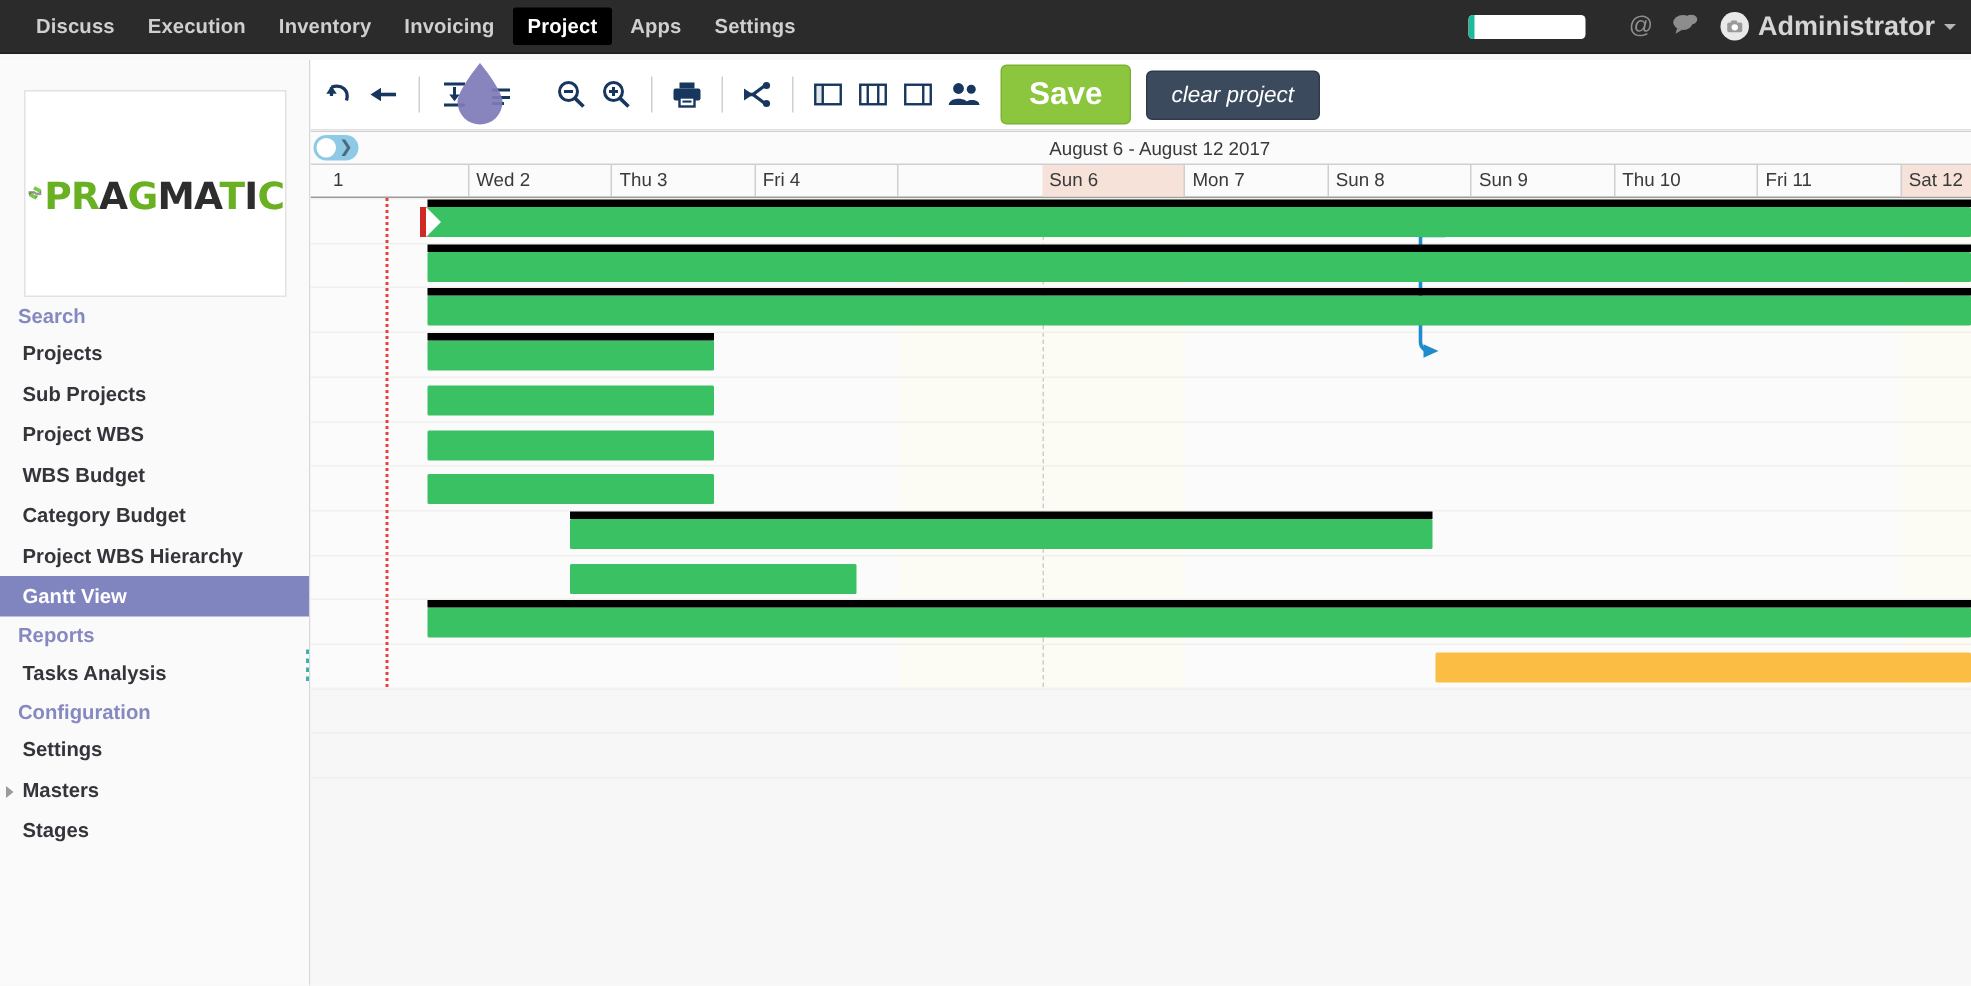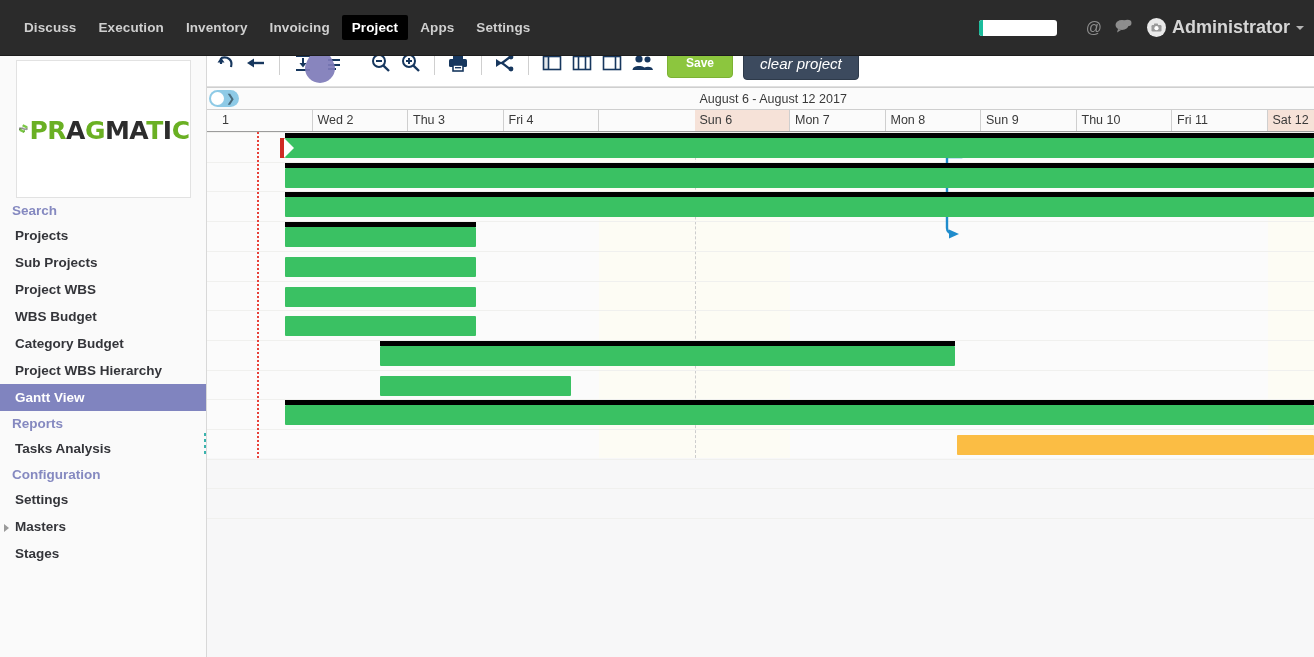--- a/index.html
+++ b/index.html
@@ -6,21 +6,21 @@
   html, body {
     margin: 0; padding: 0;
     width: 1314px; height: 657px;
     overflow: hidden;
     font-family: "Liberation Sans", sans-serif;
     background: #f7f7f8;
   }
 
   
   #topbar {
-    position: absolute; left: 0; top: 0; width: 1314px; height: 56px;
+    position: absolute; left: 0; top: 0; width: 1314px; height: 36px;
     background: #2b2b2b;
     display: flex; align-items: center;
     border-bottom: 1px solid #1d1d1d;
     z-index: 50;
   }
   .nav-item {
     color: #cfcfcf; font-size: 13.5px; font-weight: bold;
     padding: 5px 10px; margin: 0 1px; cursor: pointer;
     white-space: nowrap; letter-spacing: .1px;
   }
@@ -100,21 +100,21 @@
     background: #ffffff; border-bottom: 1px solid #e0e0e0;
     display: flex; align-items: center; padding-left: 4px;
     z-index: 20;
   }
   .tb-btn {
     width: 30px; height: 34px; display: flex; align-items: center; justify-content: center;
     cursor: pointer;
   }
   .tb-sep { width: 1px; height: 24px; background: #cfcfcf; margin: 0 8px; }
   #btn-save {
-    background: #8cc63e; color: #ffffff; font-weight: bold; font-size: 12px;
+    background: #8cc63e; color: #ffffff; font-weight: bold; font-size: 21px;
     border: 1px solid #7cb233; border-radius: 4px;
     padding: 7px 18px; margin-left: 10px; cursor: pointer;
   }
   #btn-clear {
     background: #3c4a5e; color: #ffffff; font-style: italic; font-size: 15px;
     border: 1px solid #2e3a4a; border-radius: 4px;
     padding: 7px 16px; margin-left: 10px; cursor: pointer;
   }
   #drop-cursor {
     position: absolute; left: 302px; top: 40px; width: 36px; height: 44px;
@@ -380,21 +380,21 @@
         <div class="wk-cell" style="left: 487.5px; width: 668.5px;">August 6 - August 12 2017</div>
       </div>
     <div id="scale-row-2">
         <div class="day-cell" style="left: 10px; width: 95.5px;">1</div>
         <div class="day-cell" style="left: 105.5px; width: 95.5px;">Wed 2</div>
         <div class="day-cell" style="left: 201px; width: 95.5px;">Thu 3</div>
         <div class="day-cell" style="left: 296.5px; width: 95.5px;">Fri 4</div>
         <div class="day-cell wknd" style="left: 392px; width: 95.5px; margin-top: 48px;">Sat 5</div>
         <div class="day-cell wknd" style="left: 487.5px; width: 95.5px;">Sun 6</div>
         <div class="day-cell" style="left: 583px; width: 95.5px;">Mon 7</div>
-        <div class="day-cell" style="left: 678.5px; width: 95.5px;">Mon 8</div>
+        <div class="day-cell" style="left: 678.5px; width: 95.5px;">Sun 8</div>
         <div class="day-cell" style="left: 774px; width: 95.5px;">Sun 9</div>
         <div class="day-cell" style="left: 869.5px; width: 95.5px;">Thu 10</div>
         <div class="day-cell" style="left: 965px; width: 95.5px;">Fri 11</div>
         <div class="day-cell wknd" style="left: 1060.5px; width: 95.5px;">Sat 12</div>
       </div>
     <div id="handle-toggle">
       <span class="knob"></span>
         <span class="chev">❯</span>
     </div>
   </div>

